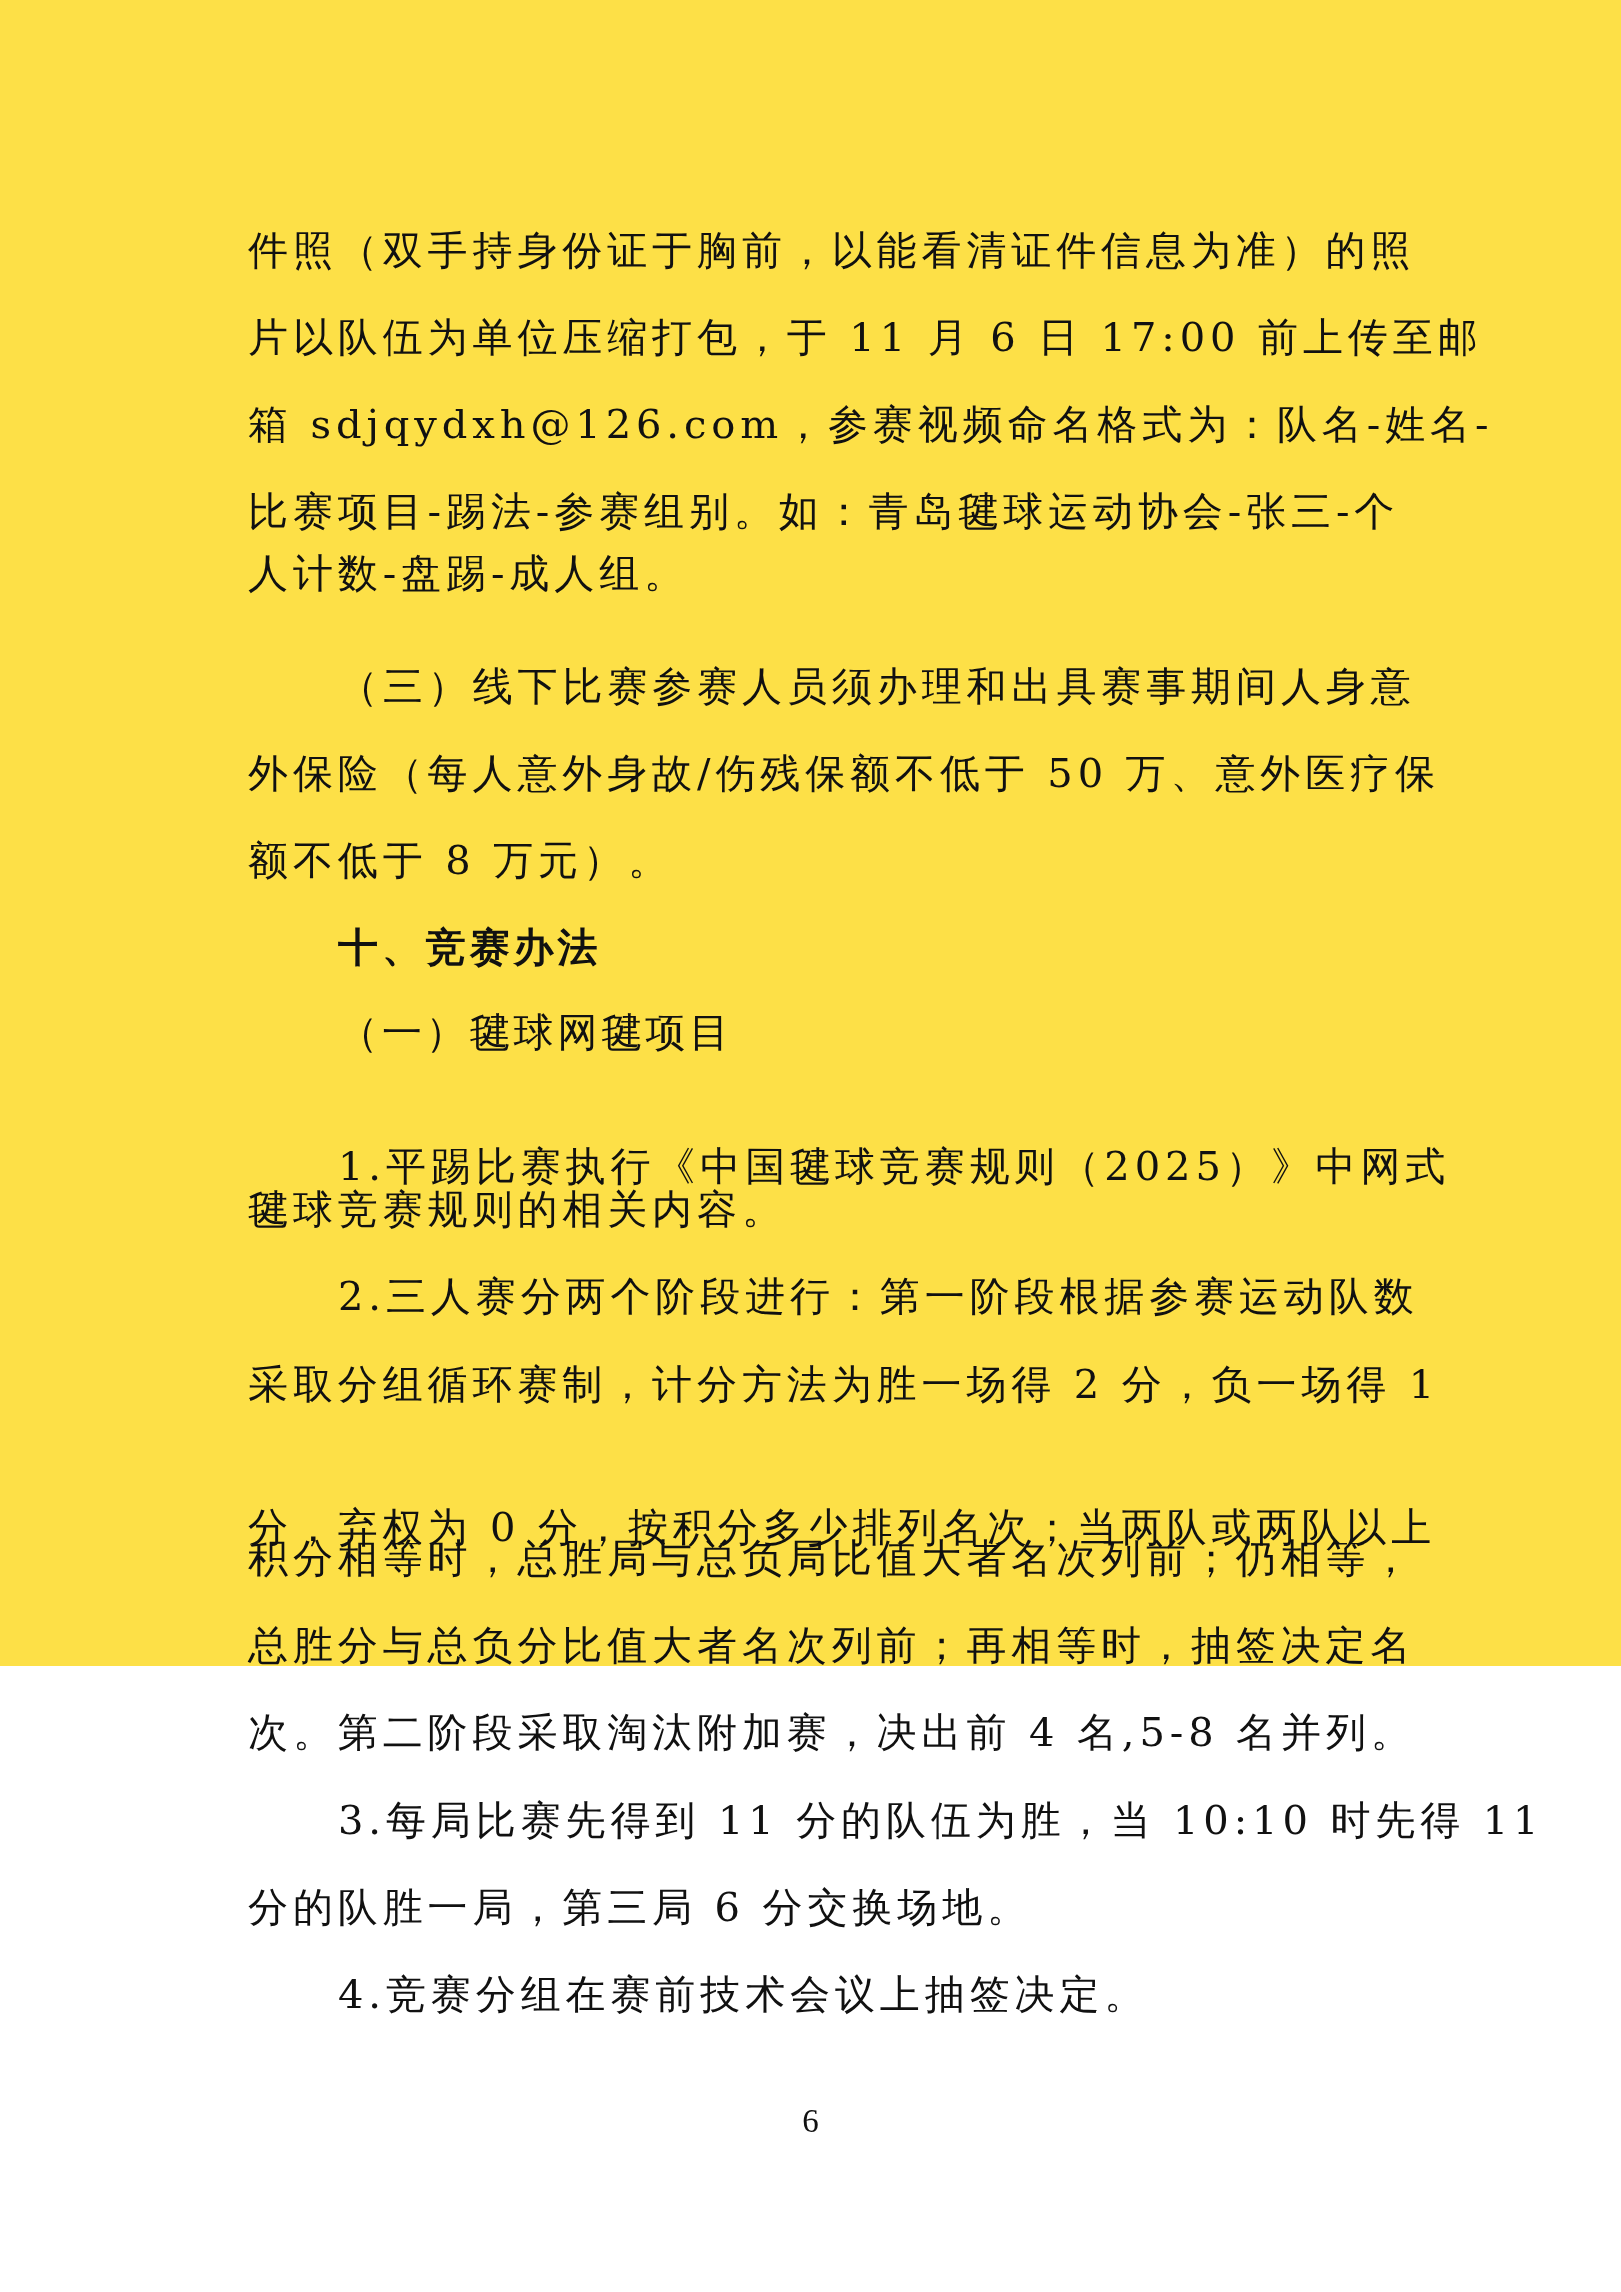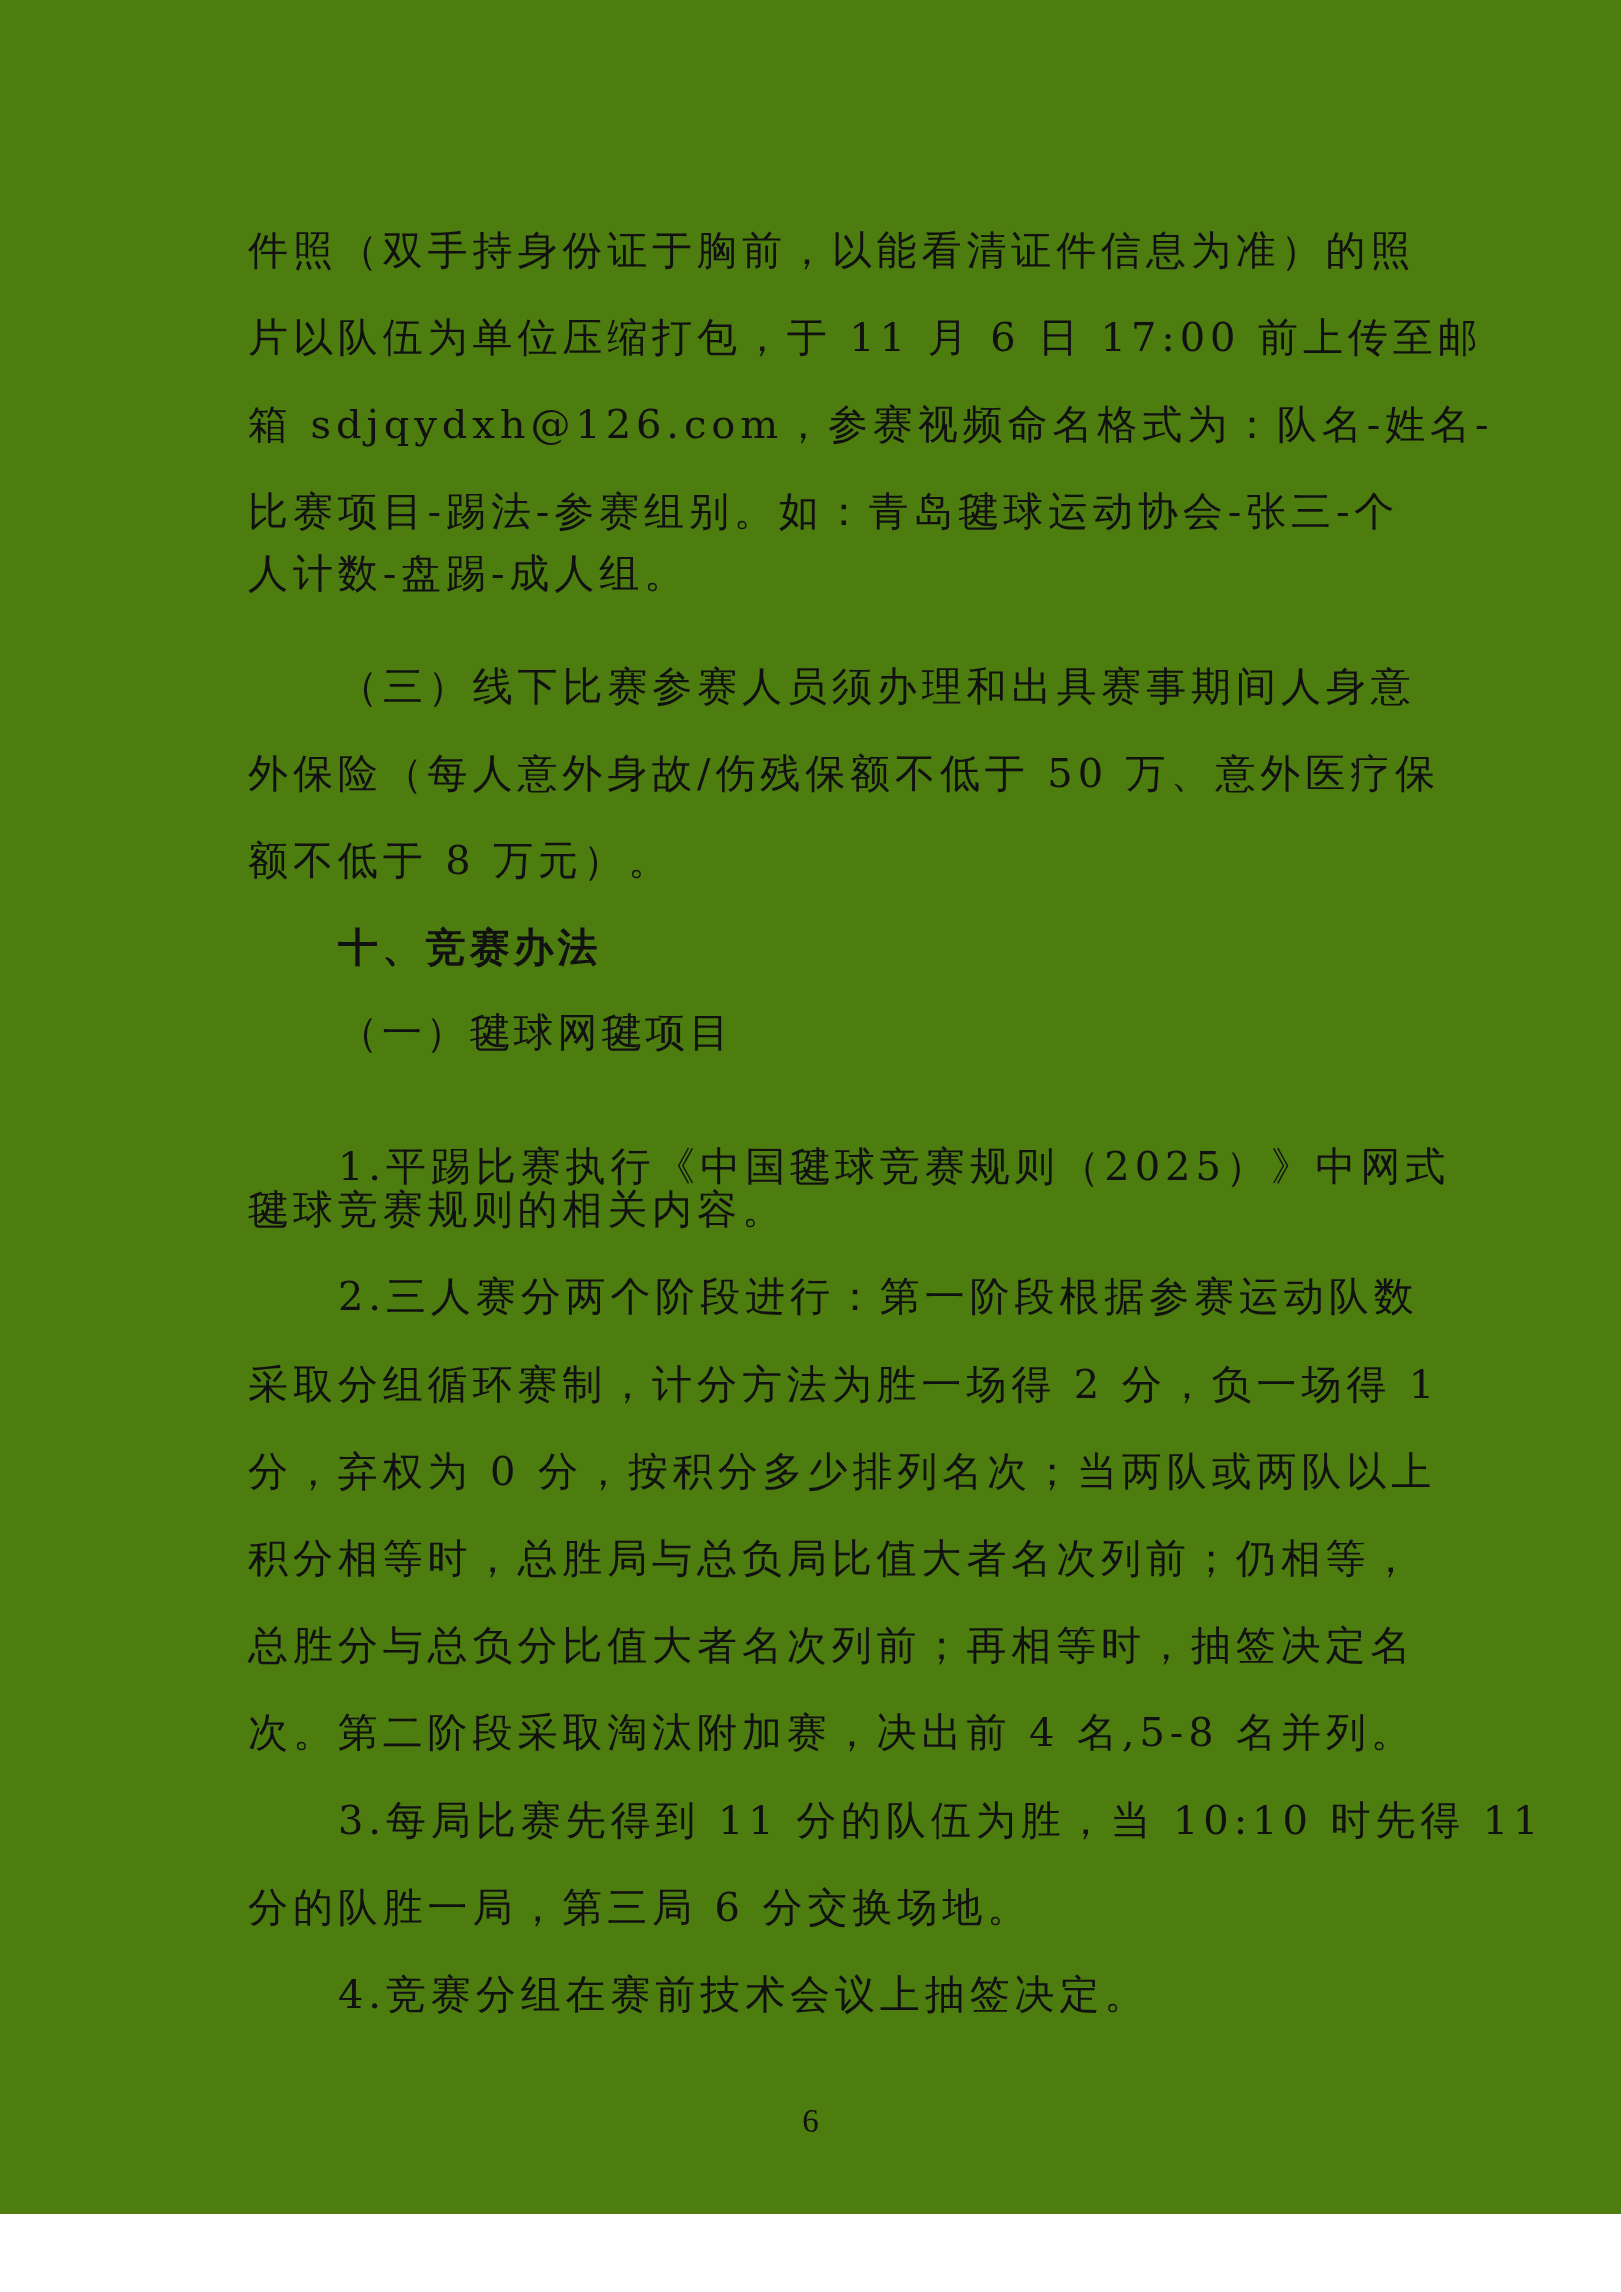--- a/index.html
+++ b/index.html
@@ -1,19 +1,19 @@
 <!DOCTYPE html>
 <html><head>
 <meta charset="utf-8">
 <style>
   html, body { margin: 0; padding: 0; background: #ffffff; }
   body { width: 1621px; height: 2293px; position: relative; overflow: hidden; }
   .page {
-    position: absolute; left: 0; top: 0; width: 1621px; height: 2214px;
-    background: #4d7c0f; color: #111111;
+    position: absolute; left: 0; top: 0; width: 1621px; height: 1666px;
+    background: #fde047; color: #111111;
     font-family: "DejaVu Serif", "Liberation Serif", serif;
   }
   .line {
     position: absolute; left: 248px; width: 1137px;
     font-size: 40px; line-height: 59px; height: 59px;
     white-space: nowrap; letter-spacing: 4.9px;
     text-align: justify; text-align-last: justify;
   }
   .line.last { text-align: left; text-align-last: left; }
   .line.indent { left: 338px; width: 1047px; }
@@ -36,21 +36,21 @@
       <div class="line last" style="top: 544px;">人计数-盘踢-成人组。</div>
       <div class="line indent" style="top: 657px;">（三）线下比赛参赛人员须办理和出具赛事期间人身意</div>
       <div class="line " style="top: 744px;">外保险（每人意外身故/伤残保额不低于 50 万、意外医疗保</div>
       <div class="line last" style="top: 831px;">额不低于 8 万元）。</div>
       <div class="line indent last heading" style="top: 918px; text-align: right;">十、竞赛办法</div>
       <div class="line indent last subheading" style="top: 1006px;">（一）毽球网毽项目</div>
       <div class="line indent" style="top: 1093px; margin-top: 44px;">1.平踢比赛执行《中国毽球竞赛规则（2025）》中网式</div>
       <div class="line last" style="top: 1180px;">毽球竞赛规则的相关内容。</div>
       <div class="line indent" style="top: 1267px;">2.三人赛分两个阶段进行：第一阶段根据参赛运动队数</div>
       <div class="line " style="top: 1355px;">采取分组循环赛制，计分方法为胜一场得 2 分，负一场得 1</div>
-      <div class="line " style="top: 1442px;">分，弃权为 0 分，按积分多少排列名次；当两队或两队以上</div>
+      <div class="line " style="top: 1498px;">分，弃权为 0 分，按积分多少排列名次；当两队或两队以上</div>
       <div class="line " style="top: 1529px;">积分相等时，总胜局与总负局比值大者名次列前；仍相等，</div>
       <div class="line " style="top: 1616px;">总胜分与总负分比值大者名次列前；再相等时，抽签决定名</div>
       <div class="line last" style="top: 1703px;">次。第二阶段采取淘汰附加赛，决出前 4 名,5-8 名并列。</div>
       <div class="line indent" style="top: 1791px;">3.每局比赛先得到 11 分的队伍为胜，当 10:10 时先得 11</div>
       <div class="line last" style="top: 1878px;">分的队胜一局，第三局 6 分交换场地。</div>
       <div class="line indent last" style="top: 1965px;">4.竞赛分组在赛前技术会议上抽签决定。</div>
     </div>
   <div class="pagenum">6</div>
 </div>
 

